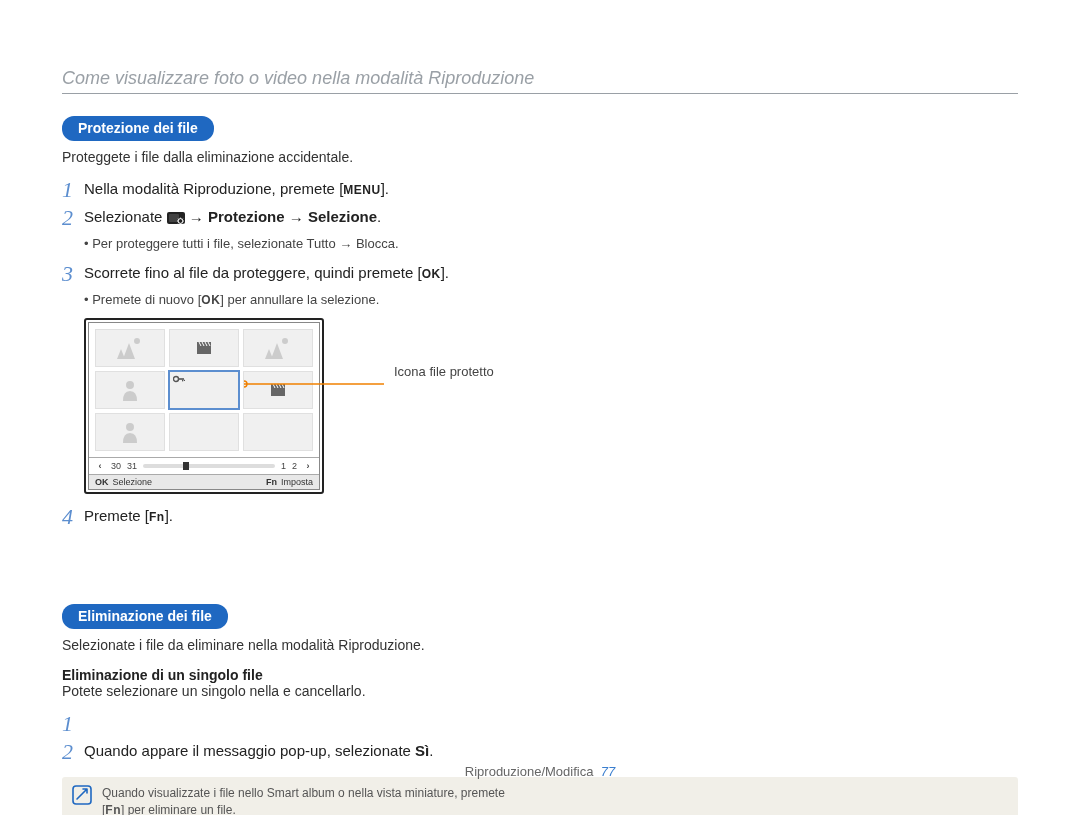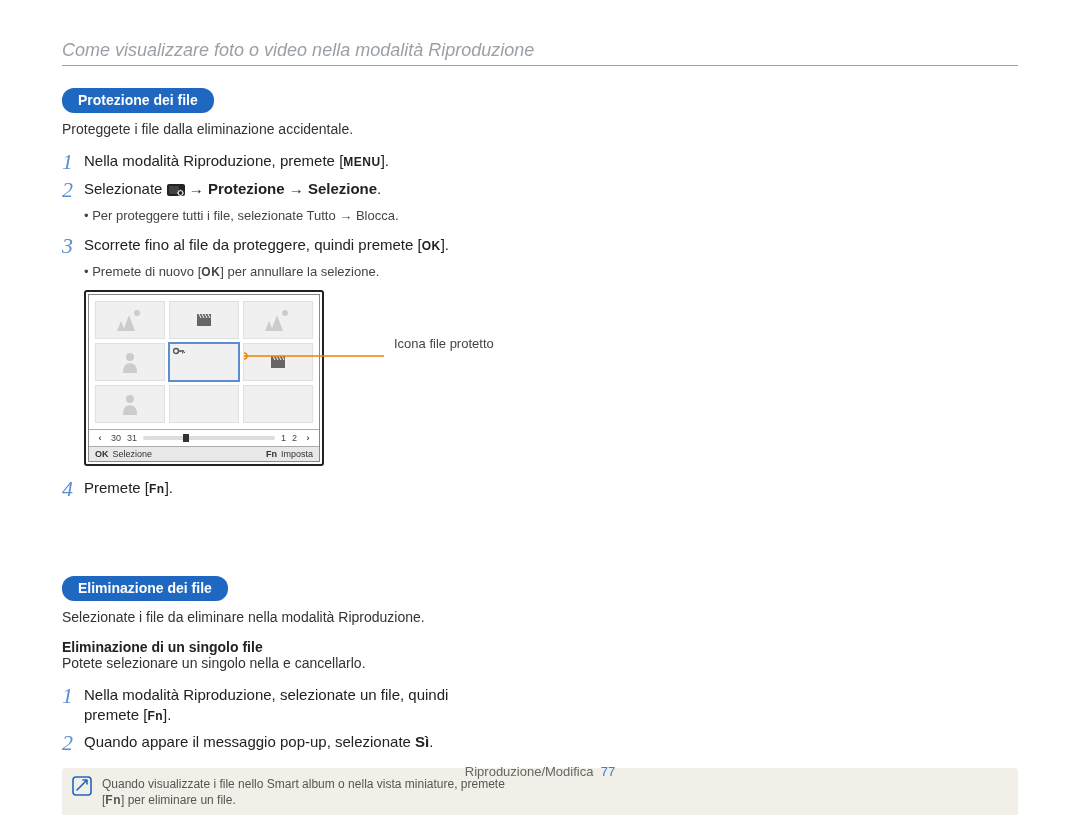--- a/index.html
+++ b/index.html
@@ -9,21 +9,21 @@
     height: 815px;
     background: #ffffff;
     font-family: Arial, Helvetica, sans-serif;
     color: #333;
   }
   .page {
     position: relative;
     width: 1080px;
     height: 815px;
     box-sizing: border-box;
-    padding: 40px 62px 40px 62px;
+    padding: 68px 62px 40px 62px;
   }
   .chapter-title {
     font-size: 18px;
     color: #9aa0a6;
     font-style: italic;
     font-weight: 300;
     border-bottom: 1px solid #9aa0a6;
     padding-bottom: 4px;
     margin-bottom: 22px;
   }
@@ -118,20 +118,21 @@
     position: absolute;
     bottom: 36px;
     left: 0;
     right: 0;
     text-align: center;
     font-size: 13px;
     color: #666;
   }
   .footer .pagenum {
     color: #3a7ecf;
+    font-style: italic;
   }
   
   .illustration {
     position: relative;
     width: 240px;
     margin: 10px 0 6px 22px;
   }
   .screen-outer {
     border: 2px solid #222;
     border-radius: 3px;
@@ -392,24 +393,20 @@
 
     <div class="col">
       <div class="section-pill">Eliminazione dei file</div>
       <div class="intro-text">Selezionate i file da eliminare nella modalità Riproduzione.</div>
 
       <div class="subheading">Eliminazione di un singolo file</div>
       <div class="intro-text">Potete selezionare un singolo nella e cancellarlo.</div>
 
       <div class="step">
         <div class="step-num">1</div>
-        <div class="step-body">
-          <span>Nella modalità Riproduzione, selezionate un file, quindi</span><br>
-          <span>premete [</span><span class="inline-key">Fn</span><span>].</span>
-        </div>
       </div>
 
       <div class="step">
         <div class="step-num">2</div>
         <div class="step-body">
           <span>Quando appare il messaggio pop-up, selezionate </span><span class="bold">Sì</span><span>.</span>
         </div>
       </div>
 
       <div class="tip-box">

